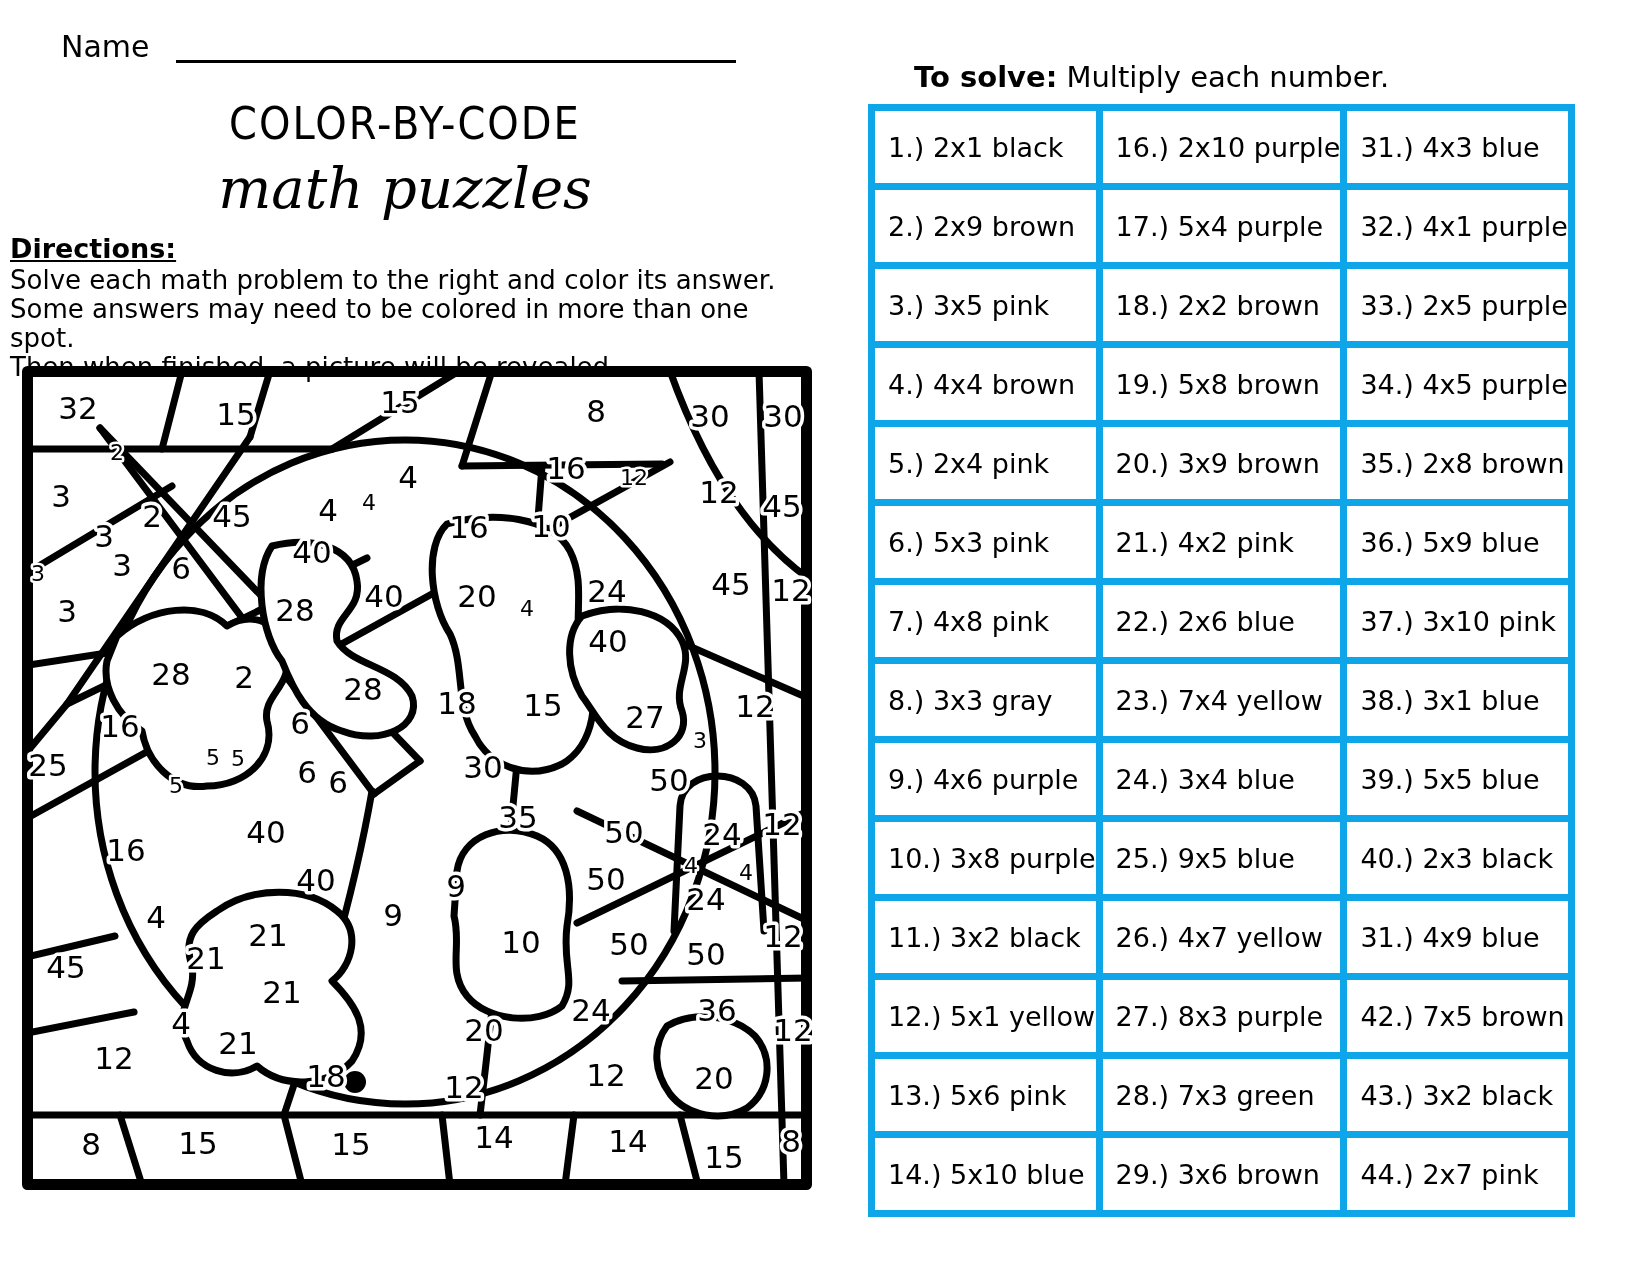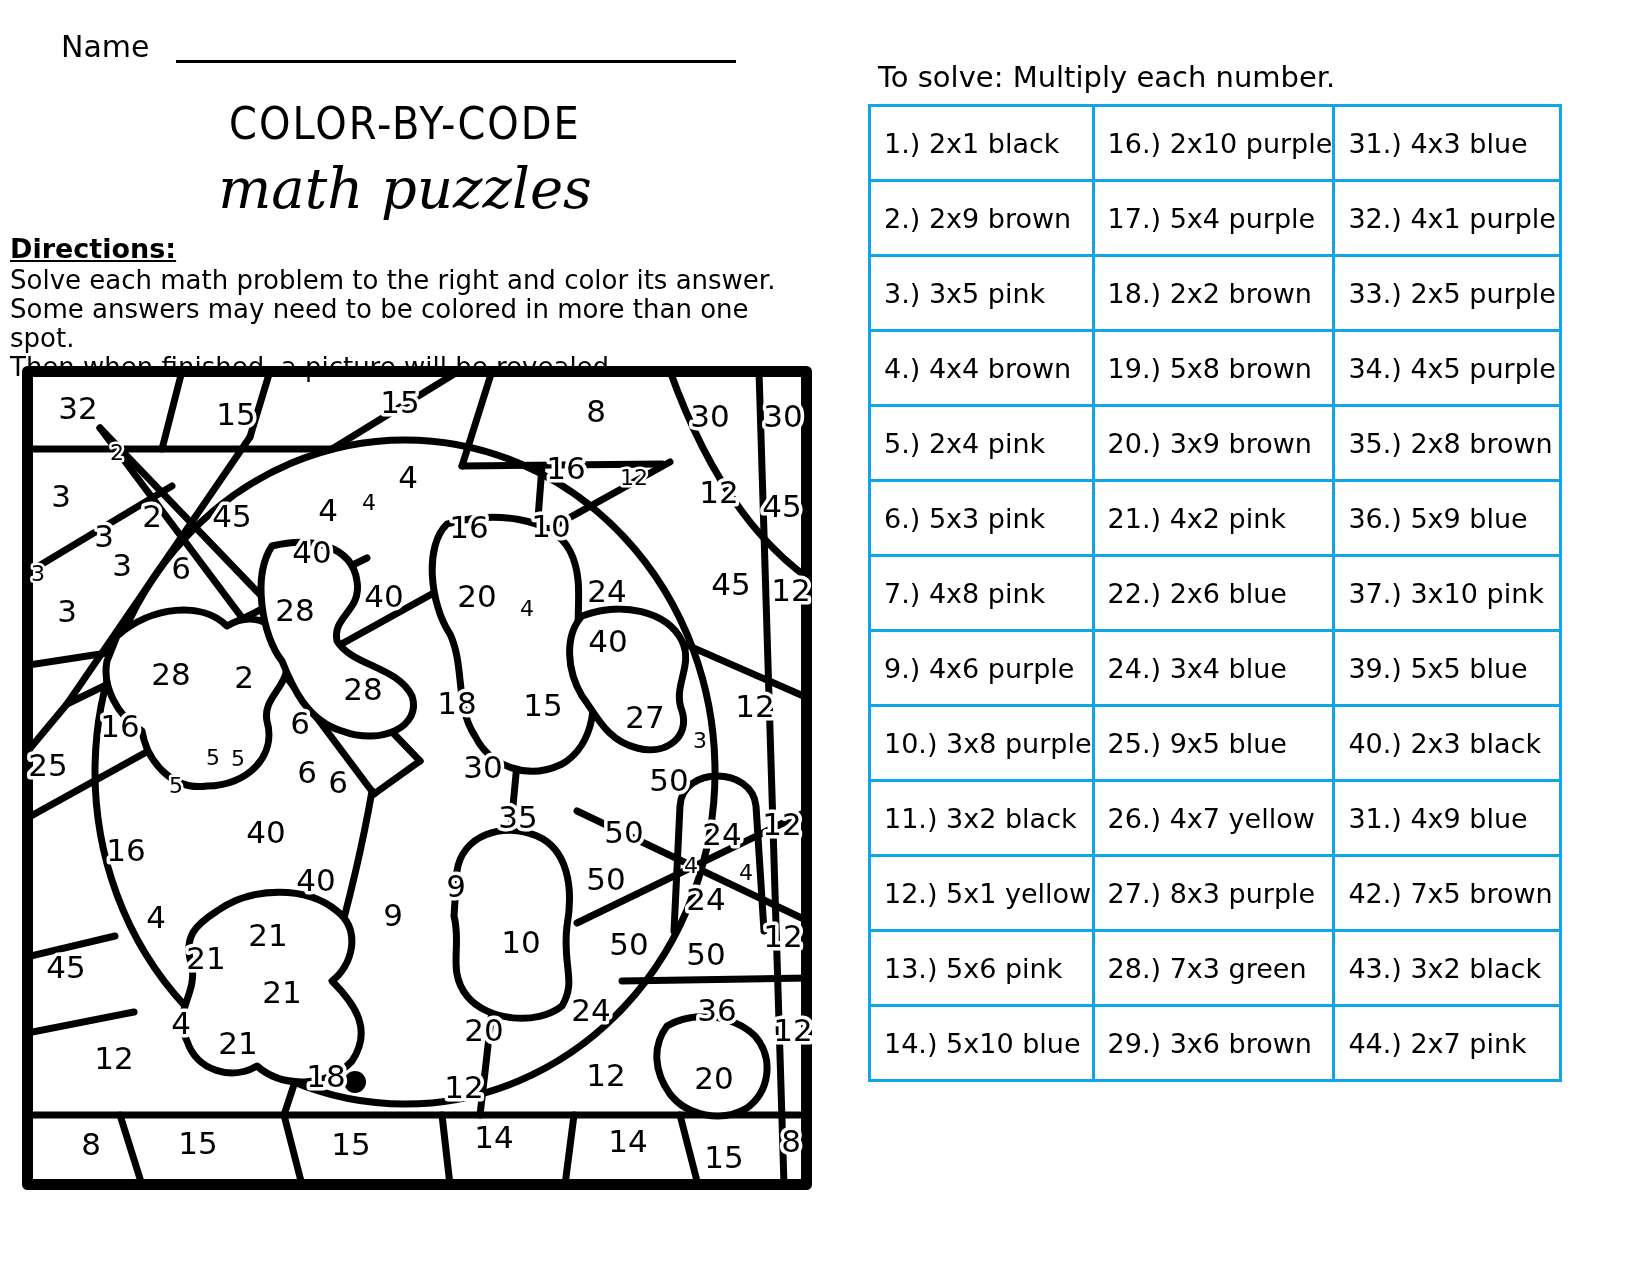--- a/index.html
+++ b/index.html
@@ -23,24 +23,24 @@
         dominant-baseline:central;paint-order:stroke;stroke:#fff;stroke-width:7px;stroke-linejoin:round;}
   .pnum.small{font-size:22px;stroke-width:5px;}
 
   .footer{position:absolute;left:22px;top:1236px;width:790px;text-align:center;
           font-size:19px;letter-spacing:2px;}
 
   
   .corner{position:absolute;left:1380px;top:4px;width:252px;text-align:right;
           font-size:21px;line-height:29px;letter-spacing:1px;}
   .solve-line{position:absolute;left:878px;top:60px;font-size:29px;}
-  .solve-bold{font-weight:normal;}
+  .solve-bold{font-weight:bold;margin-left:36px;}
 
   .problems{position:absolute;left:868px;top:104px;border-collapse:collapse;table-layout:fixed;}
-  .problems td{border:3px solid #0ea5e9;height:72px;vertical-align:middle;
+  .problems td{border:7px solid #0ea5e9;height:72px;vertical-align:middle;
                padding:0 0 0 13px;font-size:27px;white-space:nowrap;overflow:hidden;}
   .problems col.c1{width:215px;} .problems col.c2{width:235px;} .problems col.c3{width:227px;}
 </style>
 </head>
 <body>
 
 <div class="page">
 
   <div class="name-row">
     <span class="name-label">Name</span>
@@ -253,20 +253,25 @@
           <td><span>6.) </span><span>5x3 </span><span>pink</span></td>
           <td><span>21.) </span><span>4x2 </span><span>pink</span></td>
           <td><span>36.) </span><span>5x9 </span><span>blue</span></td>
         </tr>
         <tr>
           <td><span>7.) </span><span>4x8 </span><span>pink</span></td>
           <td><span>22.) </span><span>2x6 </span><span>blue</span></td>
           <td><span>37.) </span><span>3x10 </span><span>pink</span></td>
         </tr>
         <tr>
+          <td><span>8.) </span><span>3x3 </span><span>gray</span></td>
+          <td><span>23.) </span><span>7x4 </span><span>yellow</span></td>
+          <td><span>38.) </span><span>3x1 </span><span>blue</span></td>
+        </tr>
+        <tr>
           <td><span>9.) </span><span>4x6 </span><span>purple</span></td>
           <td><span>24.) </span><span>3x4 </span><span>blue</span></td>
           <td><span>39.) </span><span>5x5 </span><span>blue</span></td>
         </tr>
         <tr>
           <td><span>10.) </span><span>3x8 </span><span>purple</span></td>
           <td><span>25.) </span><span>9x5 </span><span>blue</span></td>
           <td><span>40.) </span><span>2x3 </span><span>black</span></td>
         </tr>
         <tr>

